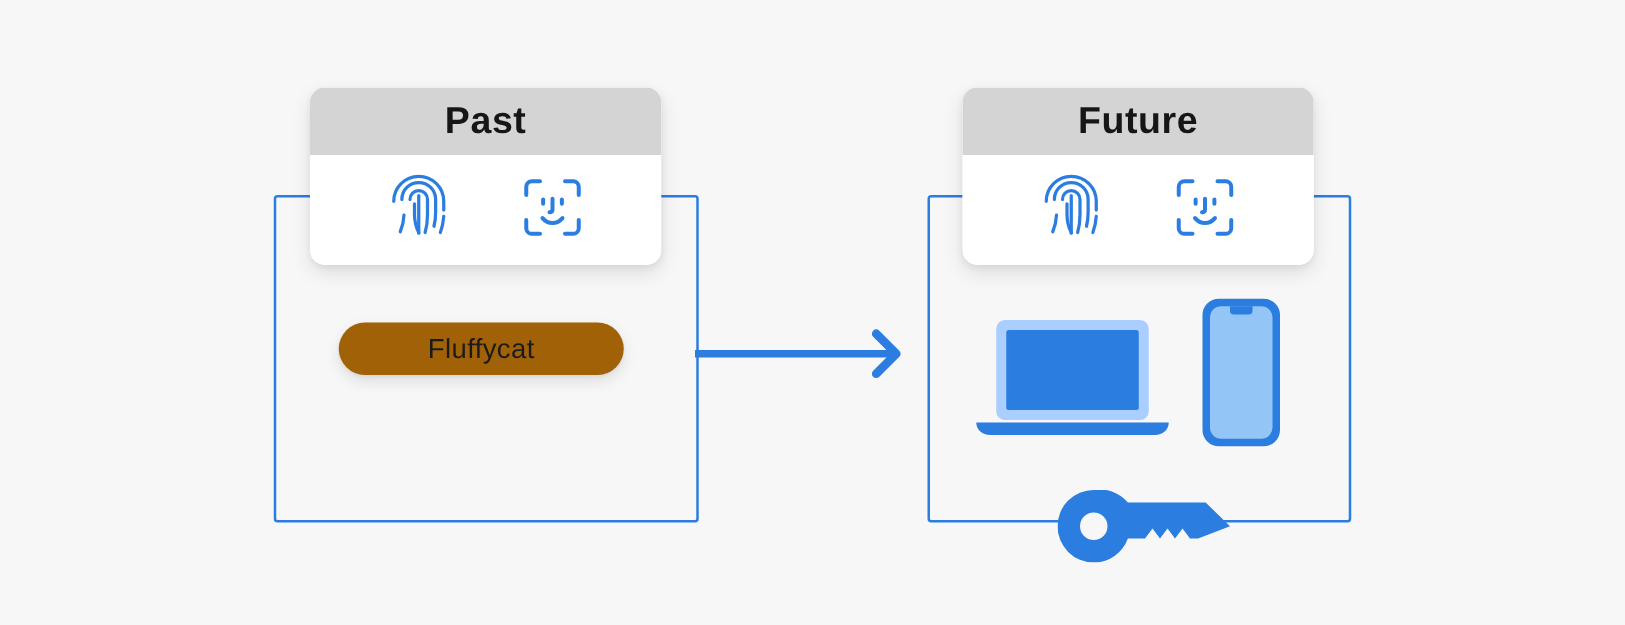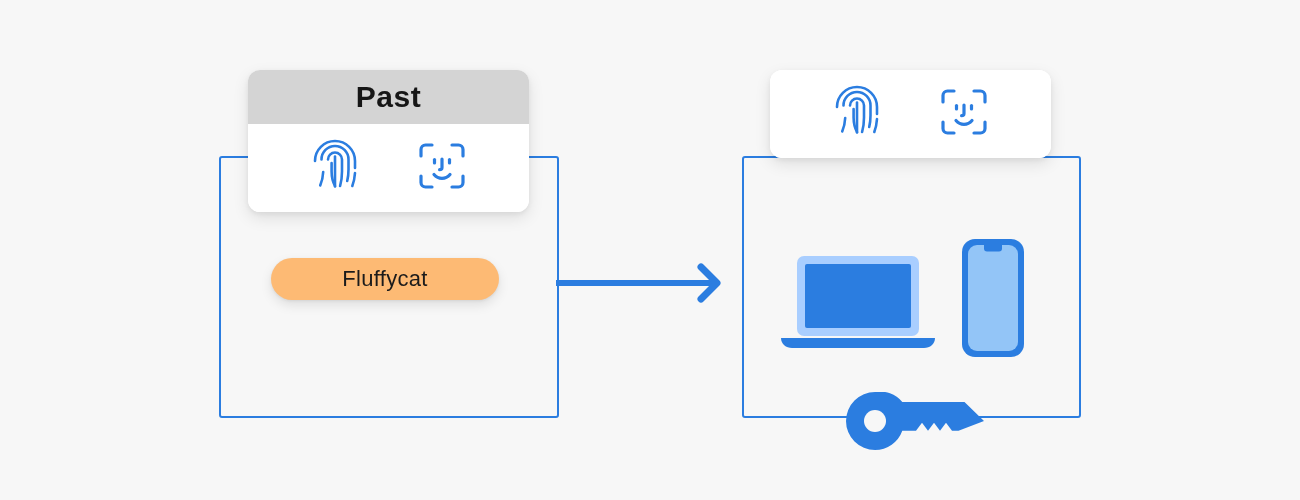--- a/index.html
+++ b/index.html
@@ -63,21 +63,21 @@
     display: flex;
     align-items: center;
     justify-content: center;
     gap: 58px;
   }
   .biometric-icon { display: block; }
 
   
   .pill {
     position: absolute;
-    background: #fdba74;
+    background: #a16207;
     border-radius: 999px;
     display: flex;
     align-items: center;
     justify-content: center;
     box-shadow: 0 5px 12px rgba(0,0,0,0.10), 0 1px 3px rgba(0,0,0,0.07);
     z-index: 5;
   }
   #pill-0 {
     left: 271px; top: 258px; width: 228px; height: 42px;
   }
@@ -164,20 +164,23 @@
   <span id="flow-arrow">
     <svg width="170" height="42" viewBox="0 0 170 42" fill="none">
       <path d="M0 21H158" stroke="#2b7de0" stroke-width="6"></path>
       <path d="M145 5l16 16-16 16" stroke="#2b7de0" stroke-width="7" stroke-linecap="round" stroke-linejoin="round" fill="none"></path>
     </svg>
   </span>
 
   <div class="outline-box" id="future-outline"></div>
 
   <div class="card" id="future-card">
+    <div class="card-header">
+      <span class="card-title">Future</span>
+    </div>
     <div class="card-body">
 
       <span class="biometric-icon">
         <svg width="48" height="54" viewBox="0 0 48 54" fill="none" stroke="#2b7de0" stroke-width="2.6" stroke-linecap="round">
           <path d="M4 22a20 20 0 0 1 40 0v7"></path>
           <path d="M10.5 20.5a13.5 13.5 0 0 1 27 0v10c0 4-.4 8-1.3 11.5"></path>
           <path d="M17 20.5a7 7 0 0 1 14 0v12c0 5-.6 10-1.9 14.5"></path>
           <path d="M24 17.5v30"></path>
           <path d="M24 47c-2.4-4.6-3.4-9.5-3.4-14.6V24"></path>
           <path d="M12.2 33c-.2 4.6-1.2 9.2-3 13.4"></path>

